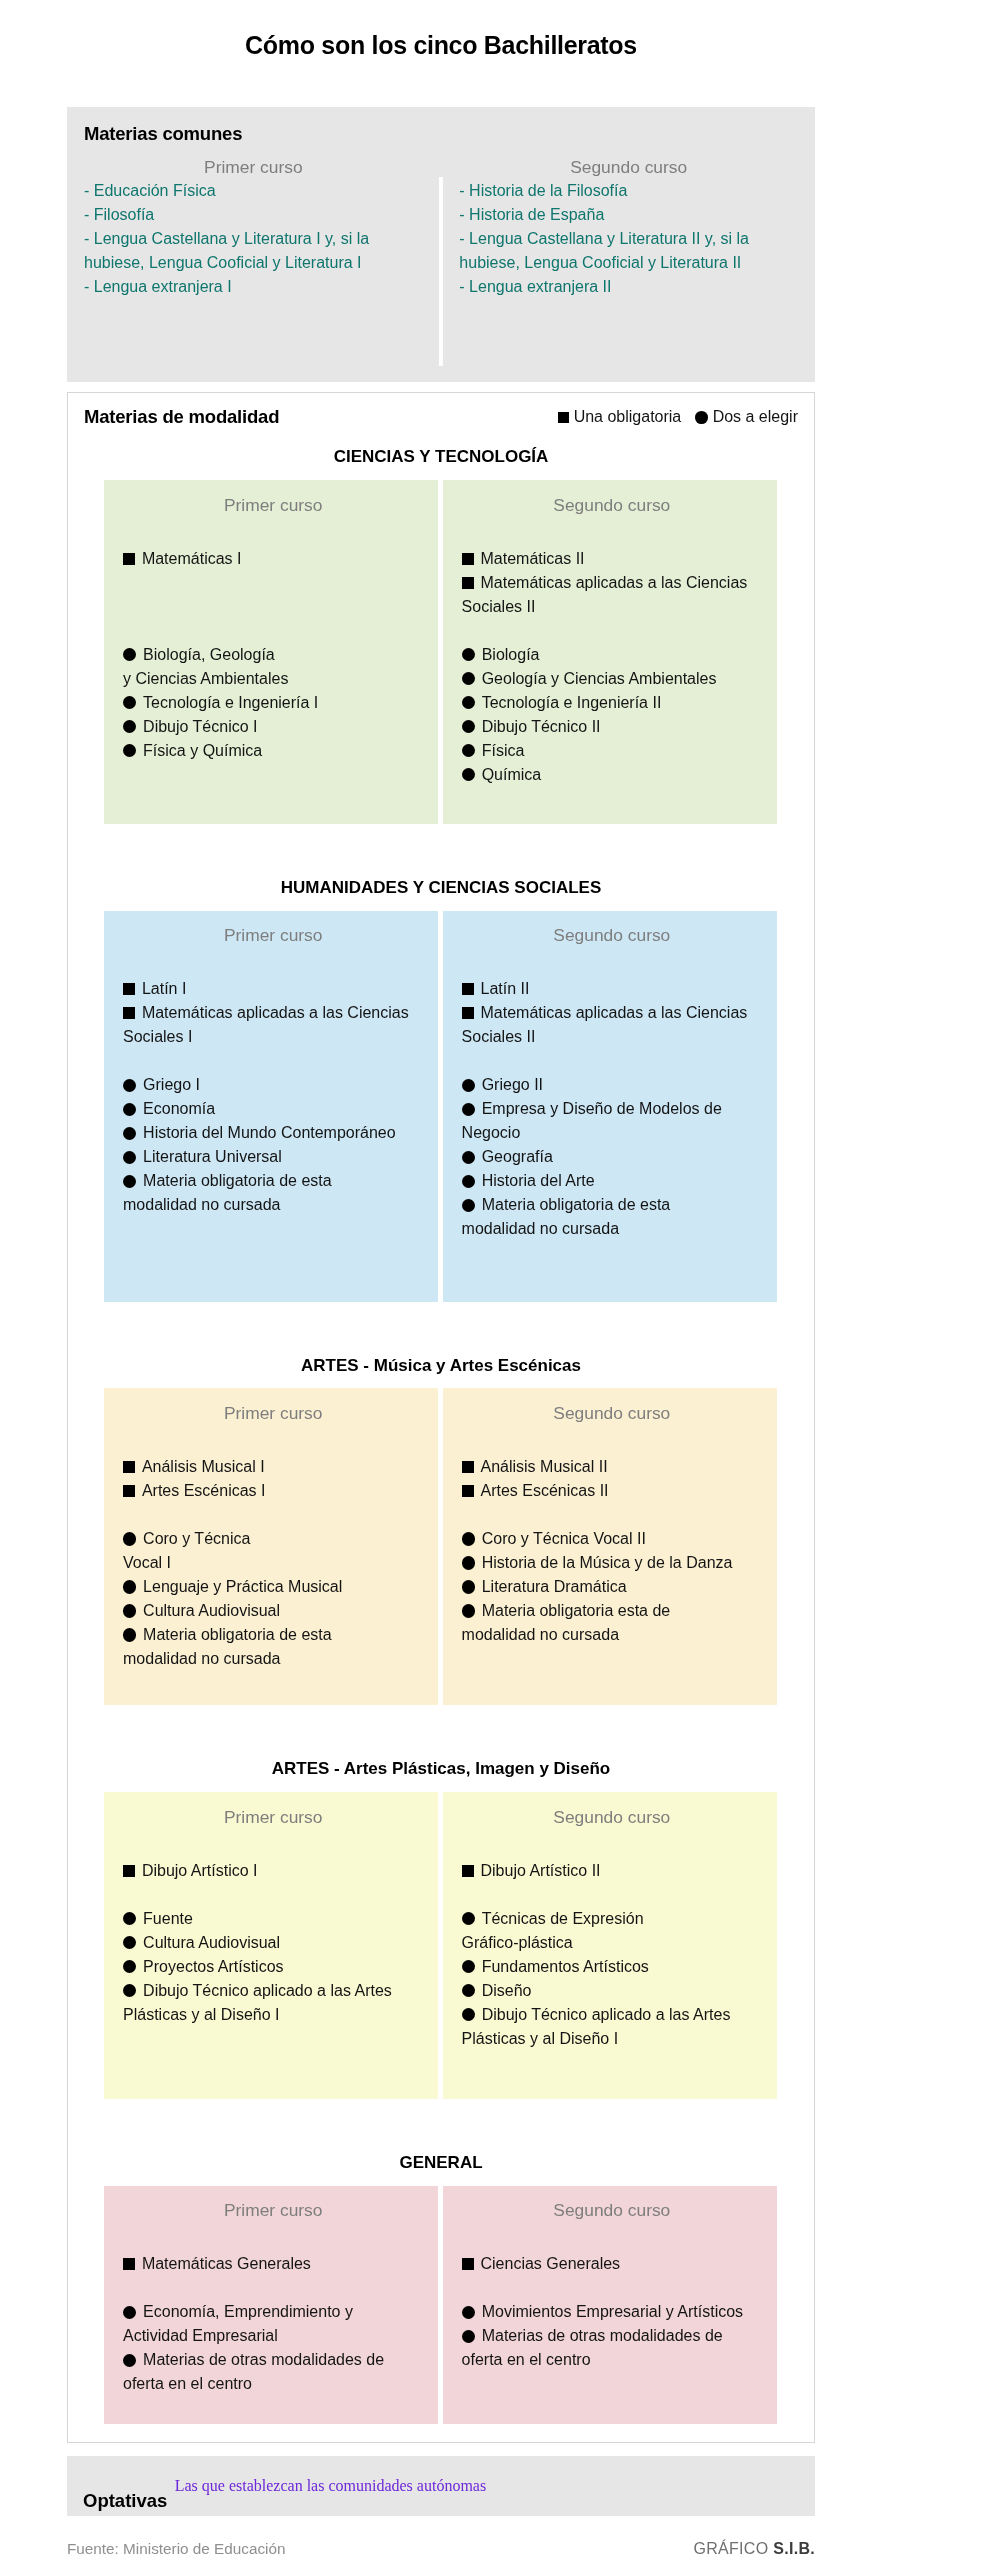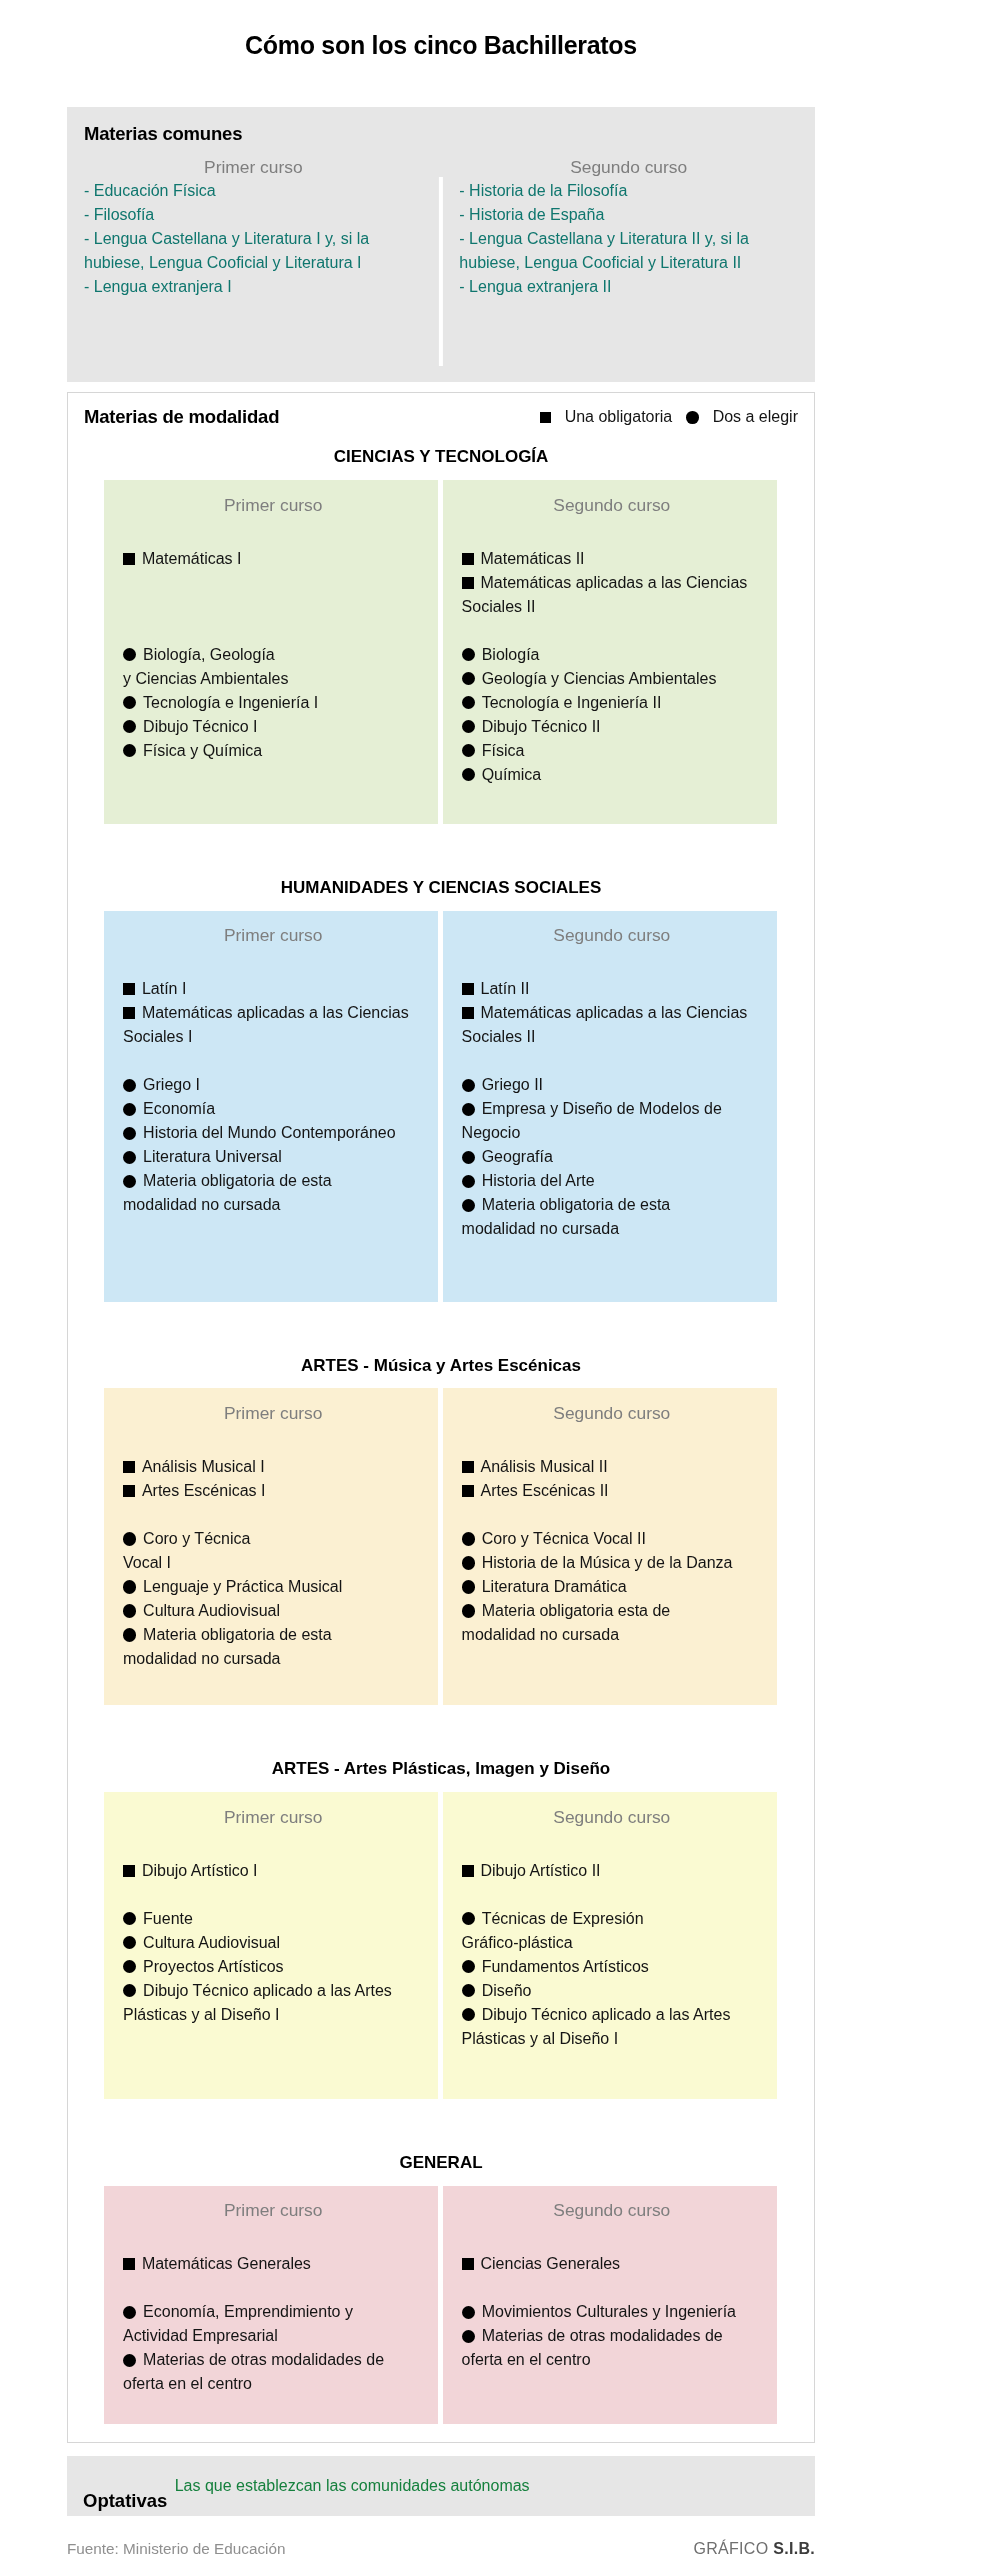--- a/index.html
+++ b/index.html
@@ -20,39 +20,39 @@
   .col-header{text-align:center;color:#7e7e7e;font-size:17.4px;line-height:23px;font-weight:400;}
   .common-lines{font-size:16px;line-height:24px;color:#0f766e;}
   .v-divider{position:absolute;left:50%;transform:translateX(-50%);top:70px;bottom:16px;
     width:4.2px;background:#ffffff;}
 
   
   .modalidad-box{margin-top:9.5px;border:1.1px solid #d6d6d6;background:#fff;
     padding:13.7px 0 18px;box-sizing:border-box;}
   .modalidad-header{display:flex;justify-content:space-between;align-items:center;padding:0 16px;}
   .legend{display:flex;align-items:center;gap:13.7px;font-size:16px;color:#141414;}
-  .legend-item{display:flex;align-items:center;gap:14px;}
+  .legend-item{display:flex;align-items:center;gap:5px;}
   .marker-square{width:11px;height:11px;background:#000;display:inline-block;flex:none;}
   .marker-circle{width:12.7px;height:12.7px;border-radius:50%;background:#000;display:inline-block;flex:none;}
 
   .section{margin-top:53px;}
   .section.first{margin-top:18px;}
   .section-title{text-align:center;font-size:17px;font-weight:bold;margin:0;line-height:21px;color:#000;}
   .boxes{display:flex;gap:4.2px;margin:12.7px 37px 0 36px;}
   .cbox{flex:1;box-sizing:border-box;padding:13.7px 15px 0 19px;overflow:hidden;}
   .cbox .lines{margin-top:30px;font-size:16px;color:#141414;}
   .line{display:flex;align-items:center;height:24px;white-space:nowrap;}
   .bullet-sq{width:12px;height:12px;background:#000;margin-right:6.9px;flex:none;}
   .bullet-ci{width:13.2px;height:13.2px;border-radius:50%;background:#000;margin-right:6.9px;flex:none;}
 
   
   .optativas{margin-top:13.7px;background:#e6e6e6;height:60px;display:flex;align-items:center;
     padding:0 16px;box-sizing:border-box;gap:7.4px;}
   .opt-title{font-size:18.5px;font-weight:bold;color:#000;margin-top:29px;}
-  .opt-text{font-size:16px;color:#15803d;}
+  .opt-text{font-size:16px;color:#6d28d9;font-family:Liberation Serif, serif;}
 
   .footer{margin-top:24px;display:flex;justify-content:space-between;align-items:baseline;}
   .footer-source{font-size:15.3px;color:#8f8f8f;}
   .footer-credit{font-size:16px;color:#6f6f6f;letter-spacing:0.3px;}
   .footer-credit b{color:#3d3d3d;}
 </style>
 </head>
 <body>
 
 <div class="page">
@@ -456,21 +456,21 @@
             <div class="cbox" style="background: rgb(242, 213, 216); height: 238px;">
               <div class="col-header">Segundo curso</div>
               <div class="lines">
                 <div class="line">
                   <span class="bullet-sq"></span>
                   <span class="txt">Ciencias Generales</span>
                 </div>
                 <div class="line"></div>
                 <div class="line">
                   <span class="bullet-ci"></span>
-                  <span class="txt">Movimientos Culturales y Ingeniería</span>
+                  <span class="txt">Movimientos Empresarial y Artísticos</span>
                 </div>
                 <div class="line">
                   <span class="bullet-ci"></span>
                   <span class="txt">Materias de otras modalidades de</span>
                 </div>
                 <div class="line">
                   <span class="txt">oferta en el centro</span>
                 </div>
               </div>
             </div>

